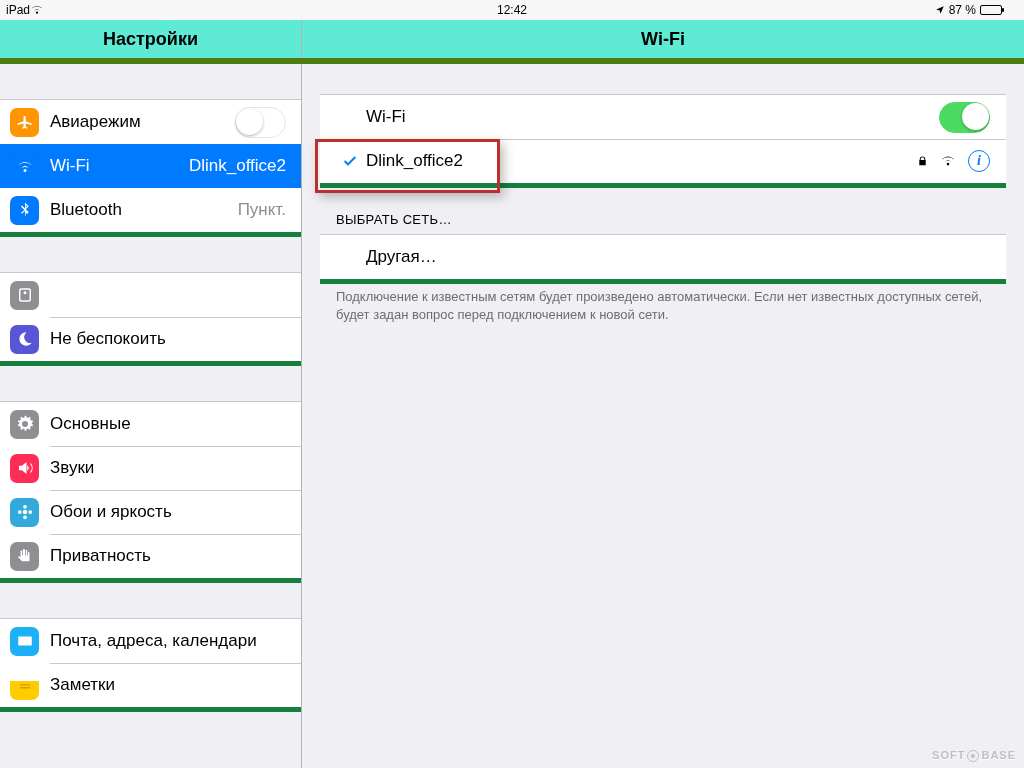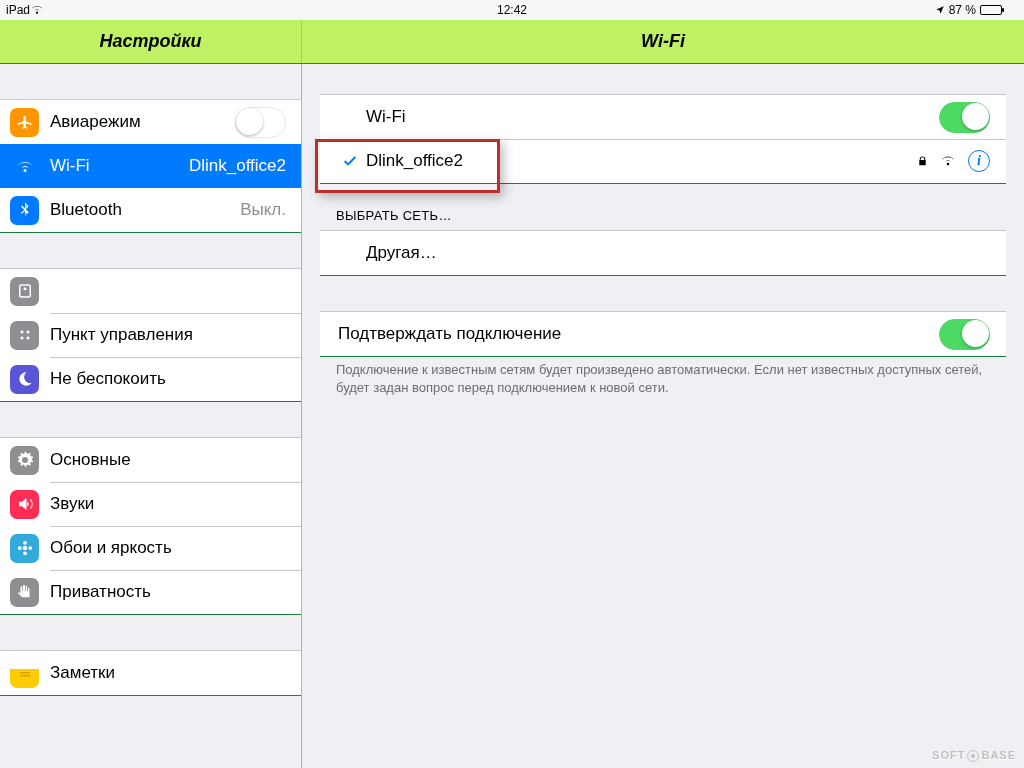--- a/index.html
+++ b/index.html
@@ -32,24 +32,23 @@
   .battery {
     width:22px; height:10px; border:1px solid #000; border-radius:2px; position:relative;
   }
   .battery::after { content:""; position:absolute; right:-3px; top:2px; width:2px; height:4px; background:#000; border-radius:1px; }
   .battery .fill { height:100%; background:#000; }
 
   
   .title-row {
     height: 44px;
     width: 100%;
-    background: #bef264;
+    background: #5eead4;
     display: flex;
-    border-bottom: 1px solid #4d7c0f;
-    font-style: italic;
+    border-bottom: 6px solid #4d7c0f;
   }
   .title-left, .title-right {
     display:flex; align-items:center; justify-content:center;
     font-weight:600; font-size:18px;
   }
   .title-left { width:302px; border-right:1px solid #b2b2b2; }
   .title-right { flex:1; }
 
   
   .main {
@@ -67,21 +66,21 @@
     background:#efeff4;
     overflow:hidden;
     padding-bottom:20px;
   }
 
   
   .group {
     margin-top: 35px;
     background:#0c4a6e;
     border-top:1px solid #c8c7cc;
-    border-bottom:1px solid #15803d;
+    border-bottom:5px solid #15803d;
   }
   .sidebar .group:first-child { margin-top: 35px; }
   .row {
     display:flex;
     align-items:center;
     height:44px;
     padding:0 15px 0 10px;
     position:relative;
     background:#fff;
   }
@@ -244,43 +243,32 @@
         <span class="row-label">Wi-Fi</span>
         <span class="row-value">Dlink_office2</span>
       </div>
       <div class="row">
         <span class="icon-box" style="background:#007aff">
           <svg viewBox="0 0 24 24">
               <path d="M12 2l5 5-4 4 4 4-5 5V13l-4 4-1.4-1.4L11.2 12 6.6 7.4 8 6l4 4V2zm1 3v3.6L14.8 7 13 5zm0 10.4V19l1.8-1.8L13 15.4z"></path>
             </svg>
         </span>
         <span class="row-label">Bluetooth</span>
-        <span class="row-value">Выкл.</span>
+        <span class="row-value">Пункт.</span>
       </div>
     </div>
 
     <div class="group">
       <div class="row">
         <span class="icon-box" style="background:#8e8e93">
           <svg viewBox="0 0 24 24">
               <rect x="5" y="4" width="14" height="16" rx="2" fill="none" stroke="#fff" stroke-width="2"></rect>
               <circle cx="12" cy="9" r="2"></circle>
             </svg>
         </span>
-      </div>
-      <div class="row">
-        <span class="icon-box" style="background:#8e8e93">
-          <svg viewBox="0 0 24 24">
-              <circle cx="8" cy="8" r="2"></circle>
-              <circle cx="16" cy="8" r="2"></circle>
-              <circle cx="8" cy="16" r="2"></circle>
-              <circle cx="16" cy="16" r="2"></circle>
-            </svg>
-        </span>
-        <span class="row-label">Пункт управления</span>
       </div>
       <div class="row">
         <span class="icon-box" style="background:#5856d6">
           <svg viewBox="0 0 24 24">
               <path d="M14 3a9 9 0 1 0 7 14 8 8 0 0 1-7-14z"></path>
             </svg>
         </span>
         <span class="row-label">Не беспокоить</span>
       </div>
     </div>
@@ -318,20 +306,28 @@
         <span class="icon-box" style="background:#8e8e93">
           <svg viewBox="0 0 24 24">
               <path d="M9 3v8H8V5H6v9l-2-2-1.4 1.4L8 19h10V7h-2v4h-1V4h-2v7h-1V3H9z"></path>
             </svg>
         </span>
         <span class="row-label">Приватность</span>
       </div>
     </div>
 
     <div class="group">
+      <div class="row">
+        <span class="icon-box" style="background:#1cb0f6">
+          <svg viewBox="0 0 24 24">
+              <path d="M3 6h18v12H3V6zm9 6L3.5 7h17L12 12z"></path>
+            </svg>
+        </span>
+        <span class="row-label">Почта, адреса, календари</span>
+      </div>
       <div class="row">
         <span class="icon-box" style="background:linear-gradient(#fff 35%, #ffcc00 35%)">
           <svg viewBox="0 0 24 24">
               <rect x="5" y="11" width="14" height="1.5" fill="#c89600"></rect>
               <rect x="5" y="15" width="14" height="1.5" fill="#c89600"></rect>
             </svg>
         </span>
         <span class="row-label">Заметки</span>
       </div>
     </div>
@@ -373,28 +369,20 @@
       </div>
 
       <div class="section-header">ВЫБРАТЬ СЕТЬ…</div>
       <div class="group" style="margin-top:0">
         <div class="detail-row">
           <span class="lead empty"></span>
           <span class="drow-label">Другая…</span>
         </div>
       </div>
 
-      <div class="group">
-        <div class="detail-row">
-          <span class="drow-label" style="margin-left:2px">Подтверждать подключение</span>
-          <span class="switch on">
-              <span class="knob"></span>
-            </span>
-        </div>
-      </div>
       <div class="section-footer">Подключение к известным сетям будет произведено автоматически. Если нет известных доступных сетей, будет задан вопрос перед подключением к новой сети.</div>
 
     </div>
   </div>
 
 </div>
 
 <div class="highlight-box" style="left:315px; top:139px; width:185px; height:54px;"></div>
 
 <div class="watermark">

